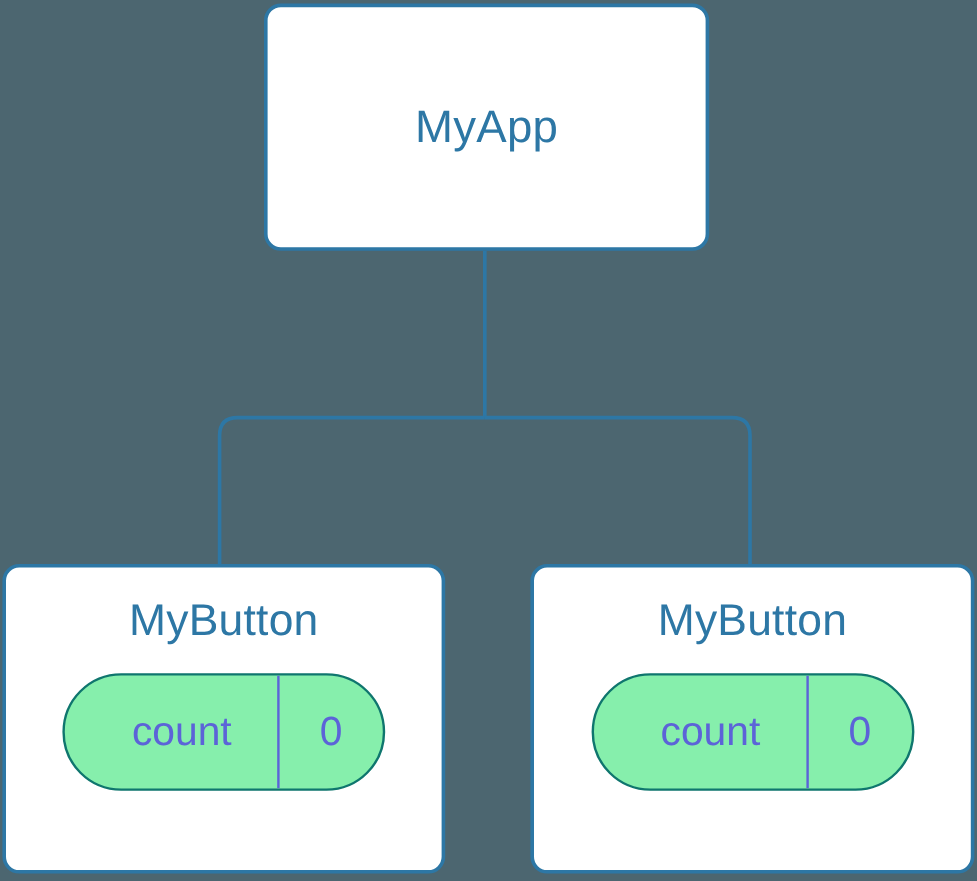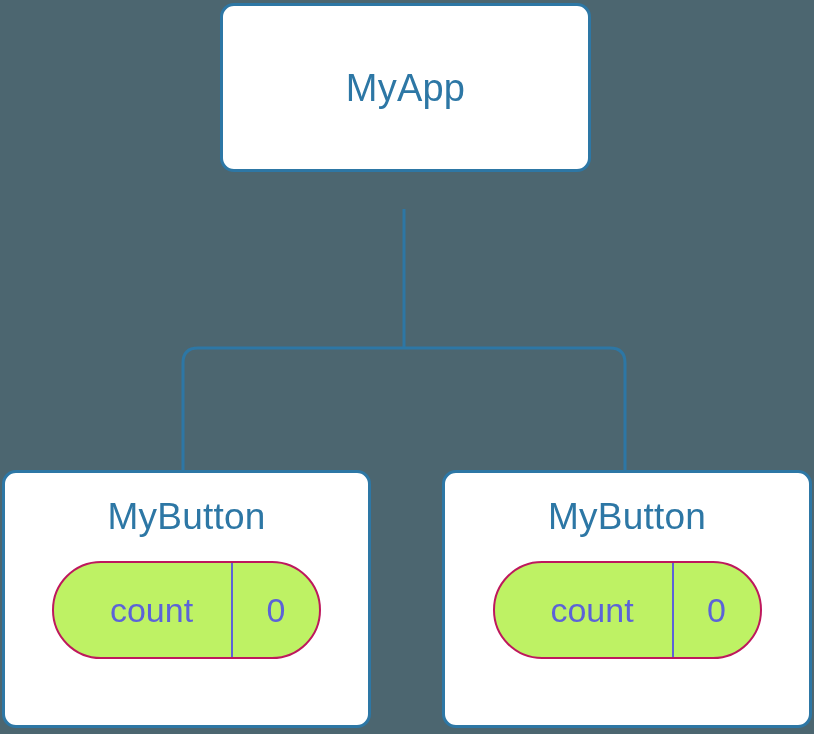--- a/index.html
+++ b/index.html
@@ -42,21 +42,21 @@
     z-index: 2;
     display: flex;
     flex-direction: column;
     align-items: center;
   }
 
   #node-root {
     left: 220px;
     top: 3px;
     width: 371px;
-    height: 169px;
+    height: 206px;
     justify-content: center;
   }
 
   #node-child-left {
     left: 2px;
     top: 470px;
     width: 369px;
     height: 258px;
   }
 
@@ -83,23 +83,23 @@
   .child-title {
     margin-top: 25px;
   }
 
   
   .state-pill {
     margin-top: 26px;
     display: flex;
     align-items: stretch;
     height: 98px;
-    border: 2px solid #be185d;
+    border: 2px solid #0f766e;
     border-radius: 49px;
-    background: #bef264;
+    background: #86efac;
     box-sizing: border-box;
     overflow: hidden;
   }
 
   .pill-key,
   .pill-value {
     display: flex;
     align-items: center;
     justify-content: center;
     color: #5c63d8;

